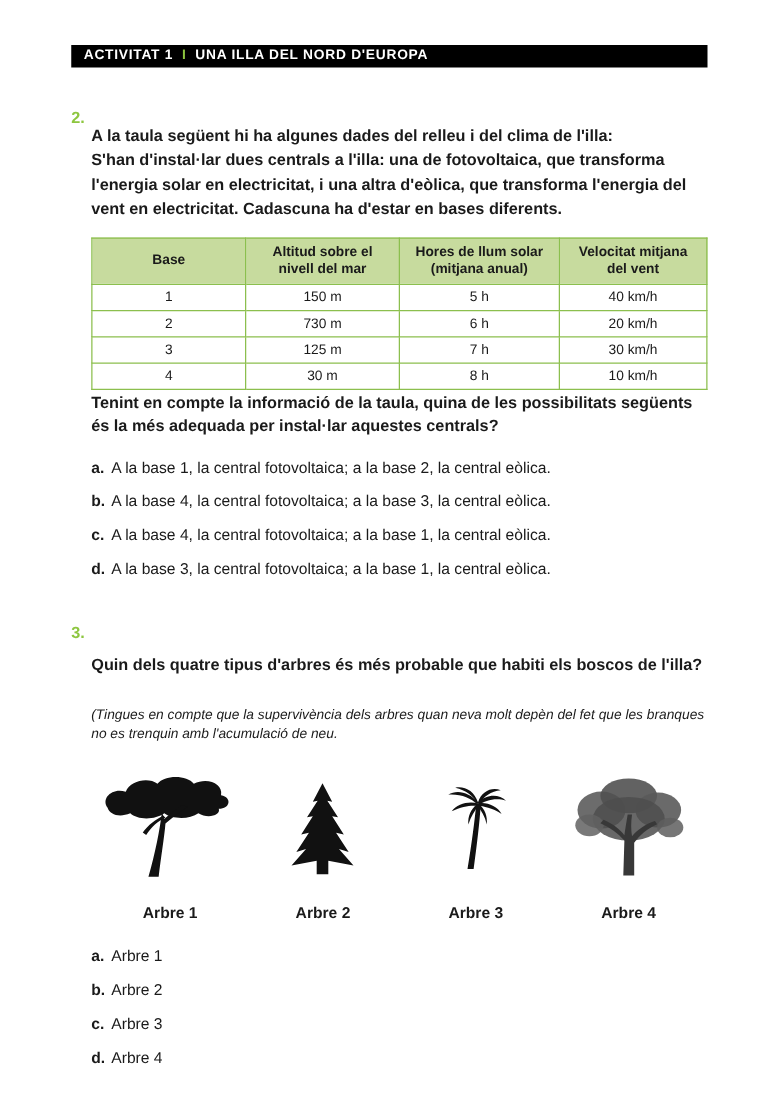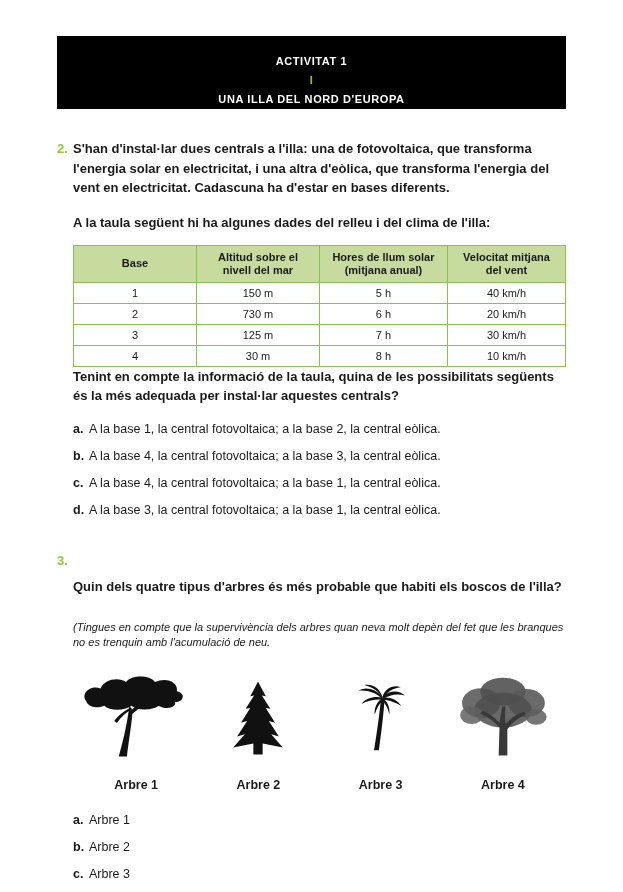--- a/index.html
+++ b/index.html
@@ -15,25 +15,24 @@
   }
   .page { padding: 36px 57px 20px 57px; }
 
   
   .header-bar {
     background: #000000;
     color: #ffffff;
     font-size: 11px;
     font-weight: bold;
     letter-spacing: 0.6px;
-    padding: 19px 10px 4px 10px;
+    padding: 2px 10px 4px 10px;
     display: flex;
     gap: 7px;
     align-items: center;
-    flex-direction: column;
   }
   .header-bar .sep { color: #8dc63f; font-weight: bold; }
 
   
   .question { margin-top: 30px; }
   .qrow { display: flex; }
   .qnum {
     color: #8dc63f;
     font-weight: bold;
     font-size: 13px;
@@ -125,22 +124,22 @@
   <div class="header-bar">
     <span>ACTIVITAT 1</span>
     <span class="sep">I</span>
     <span>UNA ILLA DEL NORD D'EUROPA</span>
   </div>
 
   <section class="question">
     <div class="qrow">
       <span class="qnum">2.</span>
       <div class="qbody">
+        <p class="bold table-intro">A la taula següent hi ha algunes dades del relleu i del clima de l'illa:</p>
         <p class="bold intro">S'han d'instal·lar dues centrals a l'illa: una de fotovoltaica, que transforma l'energia solar en electricitat, i una altra d'eòlica, que transforma l'energia del vent en electricitat. Cadascuna ha d'estar en bases diferents.</p>
-        <p class="bold table-intro">A la taula següent hi ha algunes dades del relleu i del clima de l'illa:</p>
 
         <table class="data">
           <colgroup>
               <col class="c0">
               <col class="c1">
               <col class="c2">
               <col class="c3">
             </colgroup>
           <thead>
             <tr>

